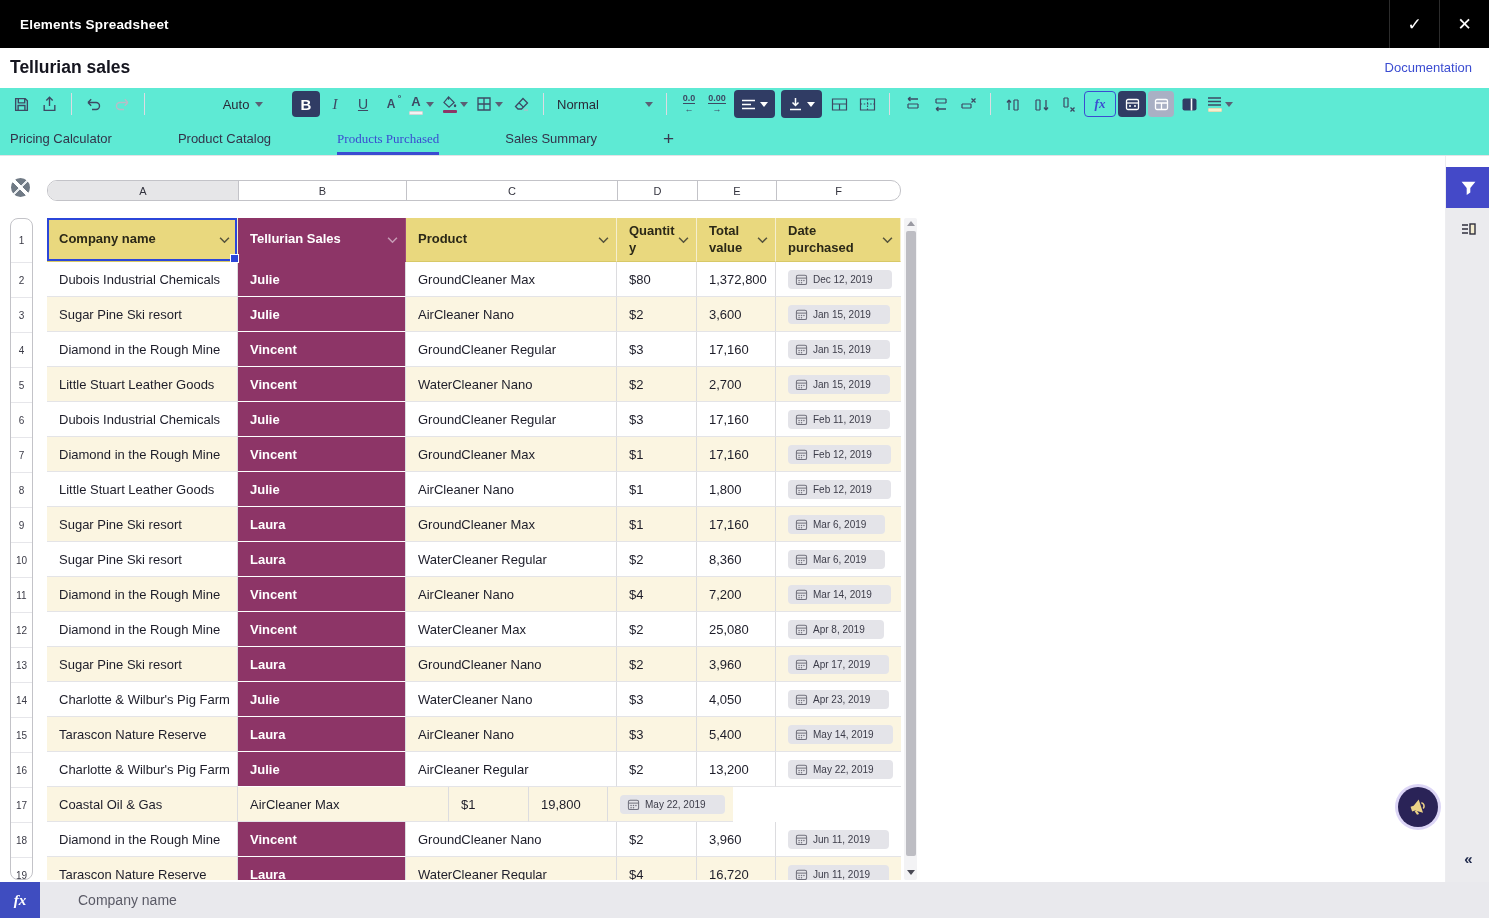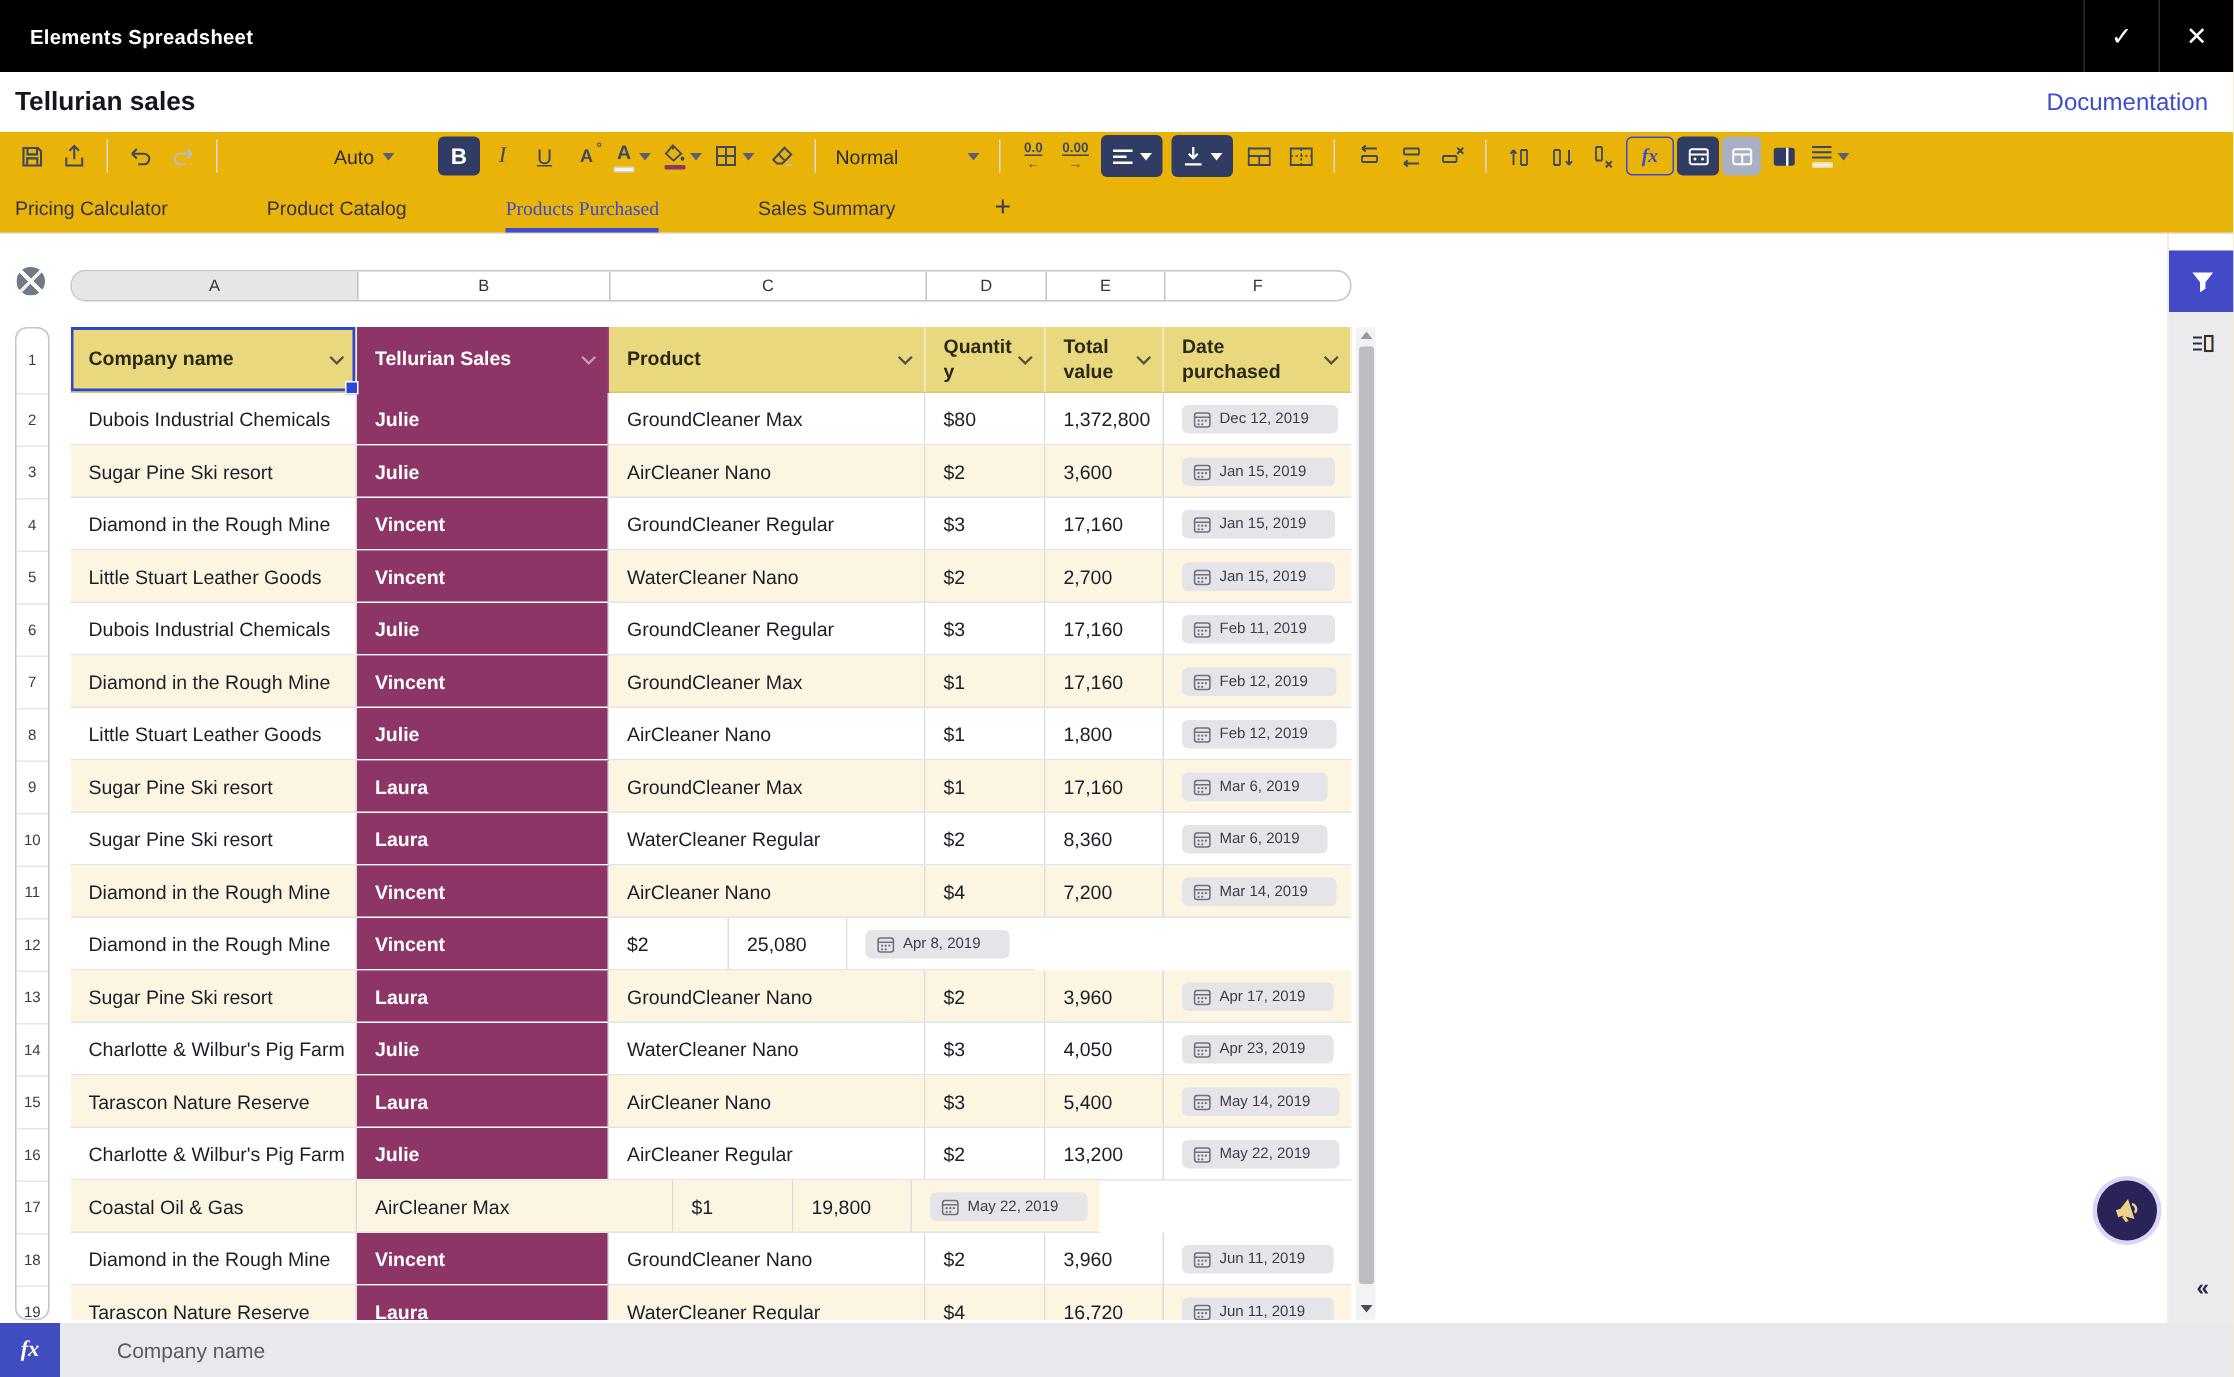--- a/index.html
+++ b/index.html
@@ -1,33 +1,33 @@
 <!DOCTYPE html>
 <html><head>
 <meta charset="utf-8">
 <style>
   * { margin:0; padding:0; box-sizing:border-box; }
   html,body { background:#fff; }
   .screen {
     position:relative; width:1489px; height:918px; overflow:hidden;
-    font-family:"Liberation Sans", sans-serif; background:#eab308; color:#20202c;
+    font-family:"Liberation Sans", sans-serif; background:#5eead4; color:#20202c;
   }
 
   
   .titlebar { position:absolute; top:0; left:0; width:100%; height:48px; background:#000;
     display:flex; align-items:center; }
   .titlebar .app-title { color:#fff; font-size:13.5px; font-weight:bold; letter-spacing:.2px; padding-left:20px; }
   .titlebar-actions { margin-left:auto; display:flex; height:48px; }
   .tb-action { width:50px; height:48px; display:flex; align-items:center; justify-content:center;
     color:#fff; font-size:17px; border-left:1px solid #2c2c2c; cursor:pointer; }
 
   
   .doc-header { position:absolute; top:48px; left:0; width:100%; height:40px; background:#fff; }
   .doc-title { position:absolute; left:10px; top:9px; font-size:17.5px; font-weight:bold; color:#15151f; }
-  .doc-link { position:absolute; right:17px; top:12px; font-size:16px; color:#3b4cd1; cursor:pointer; }
+  .doc-link { position:absolute; right:17px; top:12px; font-size:13px; color:#3b4cd1; cursor:pointer; }
 
   
   .toolbar { position:absolute; top:88px; left:0; width:100%; height:32px;
     display:flex; align-items:center; padding:0 8px; gap:2px; }
   .icon-btn { min-width:26px; height:26px; display:flex; align-items:center; justify-content:center;
     border-radius:4px; color:#3d4963; cursor:pointer; position:relative; }
   .icon-btn svg { display:block; }
   .tsep { width:1px; height:22px; background:#dcdce2; margin:0 7px; }
   .dd { display:flex; align-items:center; gap:6px; cursor:pointer; }
   .caret { width:0; height:0; border-left:4px solid transparent; border-right:4px solid transparent;
@@ -643,20 +643,21 @@
                 <circle cx="7" cy="10.6" r=".8" fill="#70707c"></circle>
               </svg>
         <span class="cell-date-text">Mar 14, 2019</span>
       </span>
     </div>
   </div>
 
   <div class="grid-row">
     <div class="cell w-a cell-company">Diamond in the Rough Mine</div>
     <div class="cell w-b rep cell-rep">Vincent</div>
+    <div class="cell w-c cell-product">WaterCleaner Max</div>
     <div class="cell w-d cell-quantity">$2</div>
     <div class="cell w-e cell-total">25,080</div>
     <div class="cell w-f">
       <span class="date-pill">
         <svg width="13" height="13" viewBox="0 0 14 14">
                 <rect x="1.5" y="2.5" width="11" height="10" rx="1.8" stroke="#70707c" stroke-width="1.1" fill="none"></rect>
                 <path d="M1.5 5.5 h11" stroke="#70707c" stroke-width="1.1"></path>
                 <circle cx="4.4" cy="8" r=".8" fill="#70707c"></circle>
                 <circle cx="7" cy="8" r=".8" fill="#70707c"></circle>
                 <circle cx="9.6" cy="8" r=".8" fill="#70707c"></circle>

